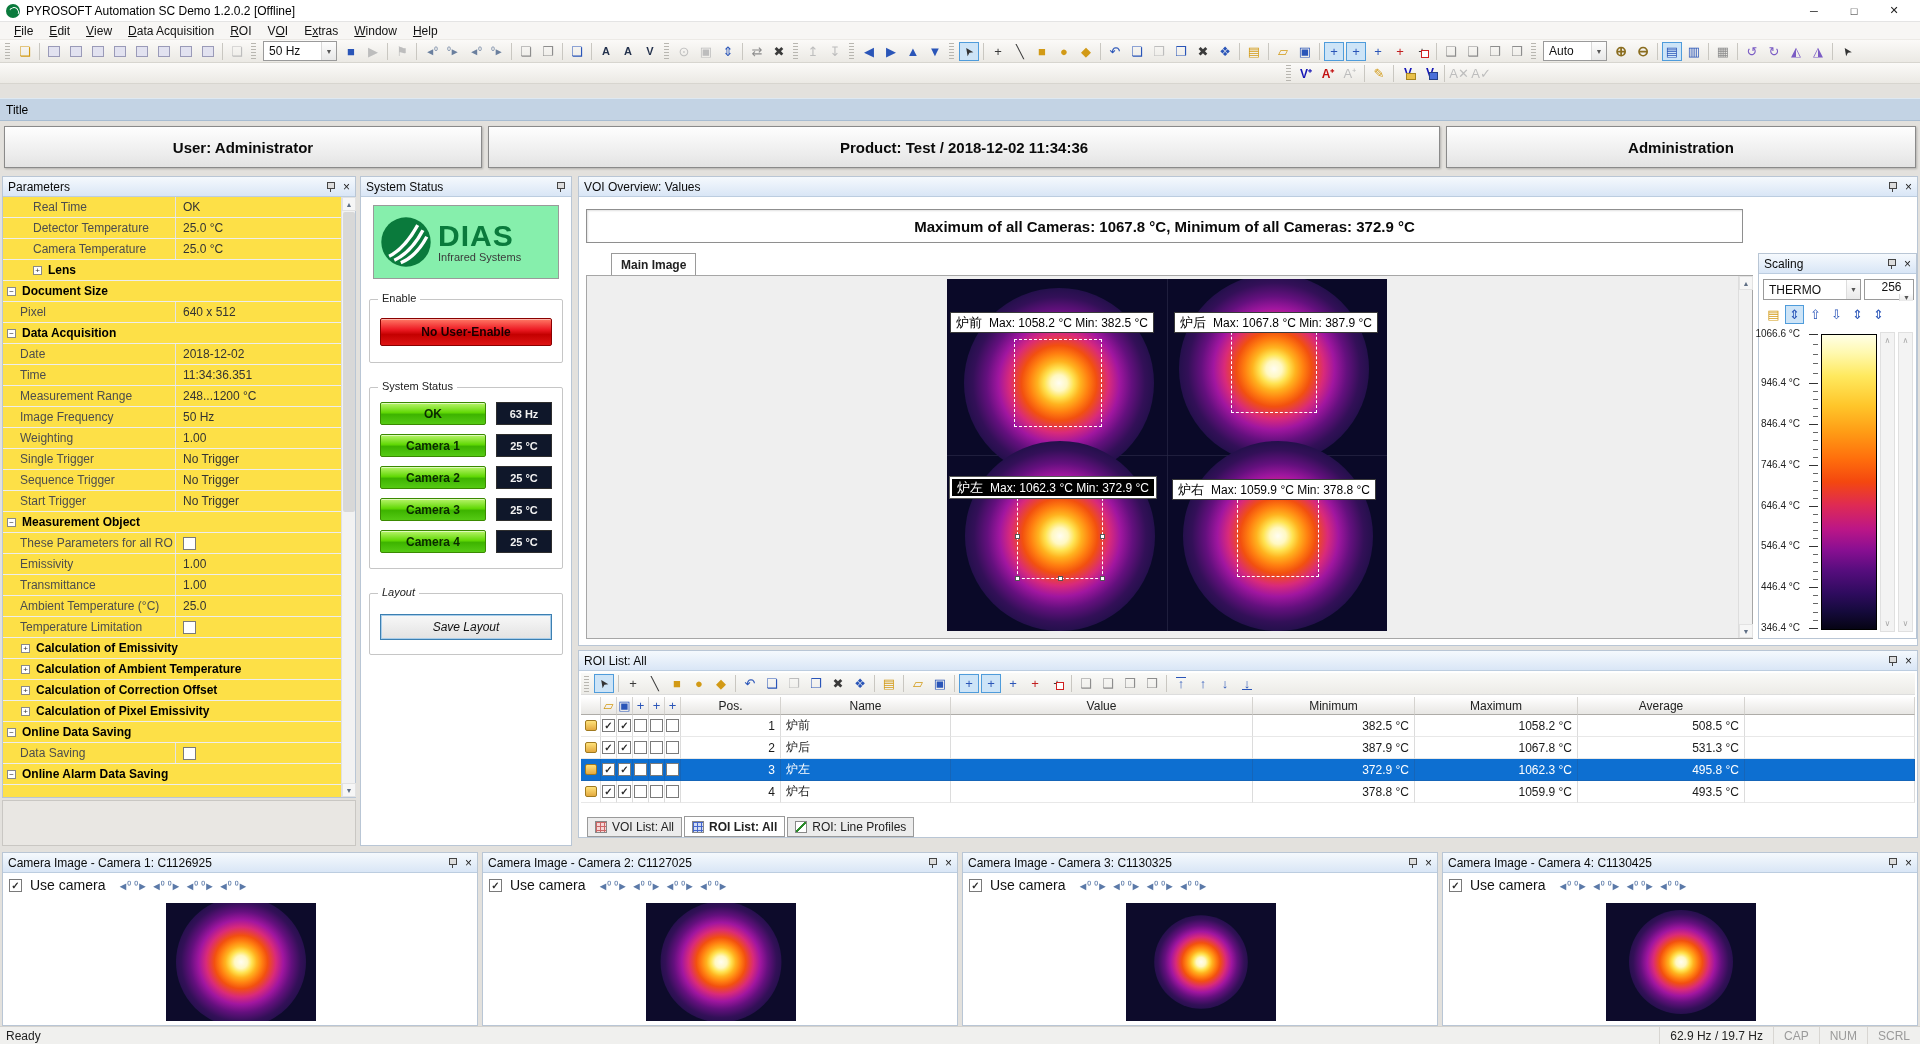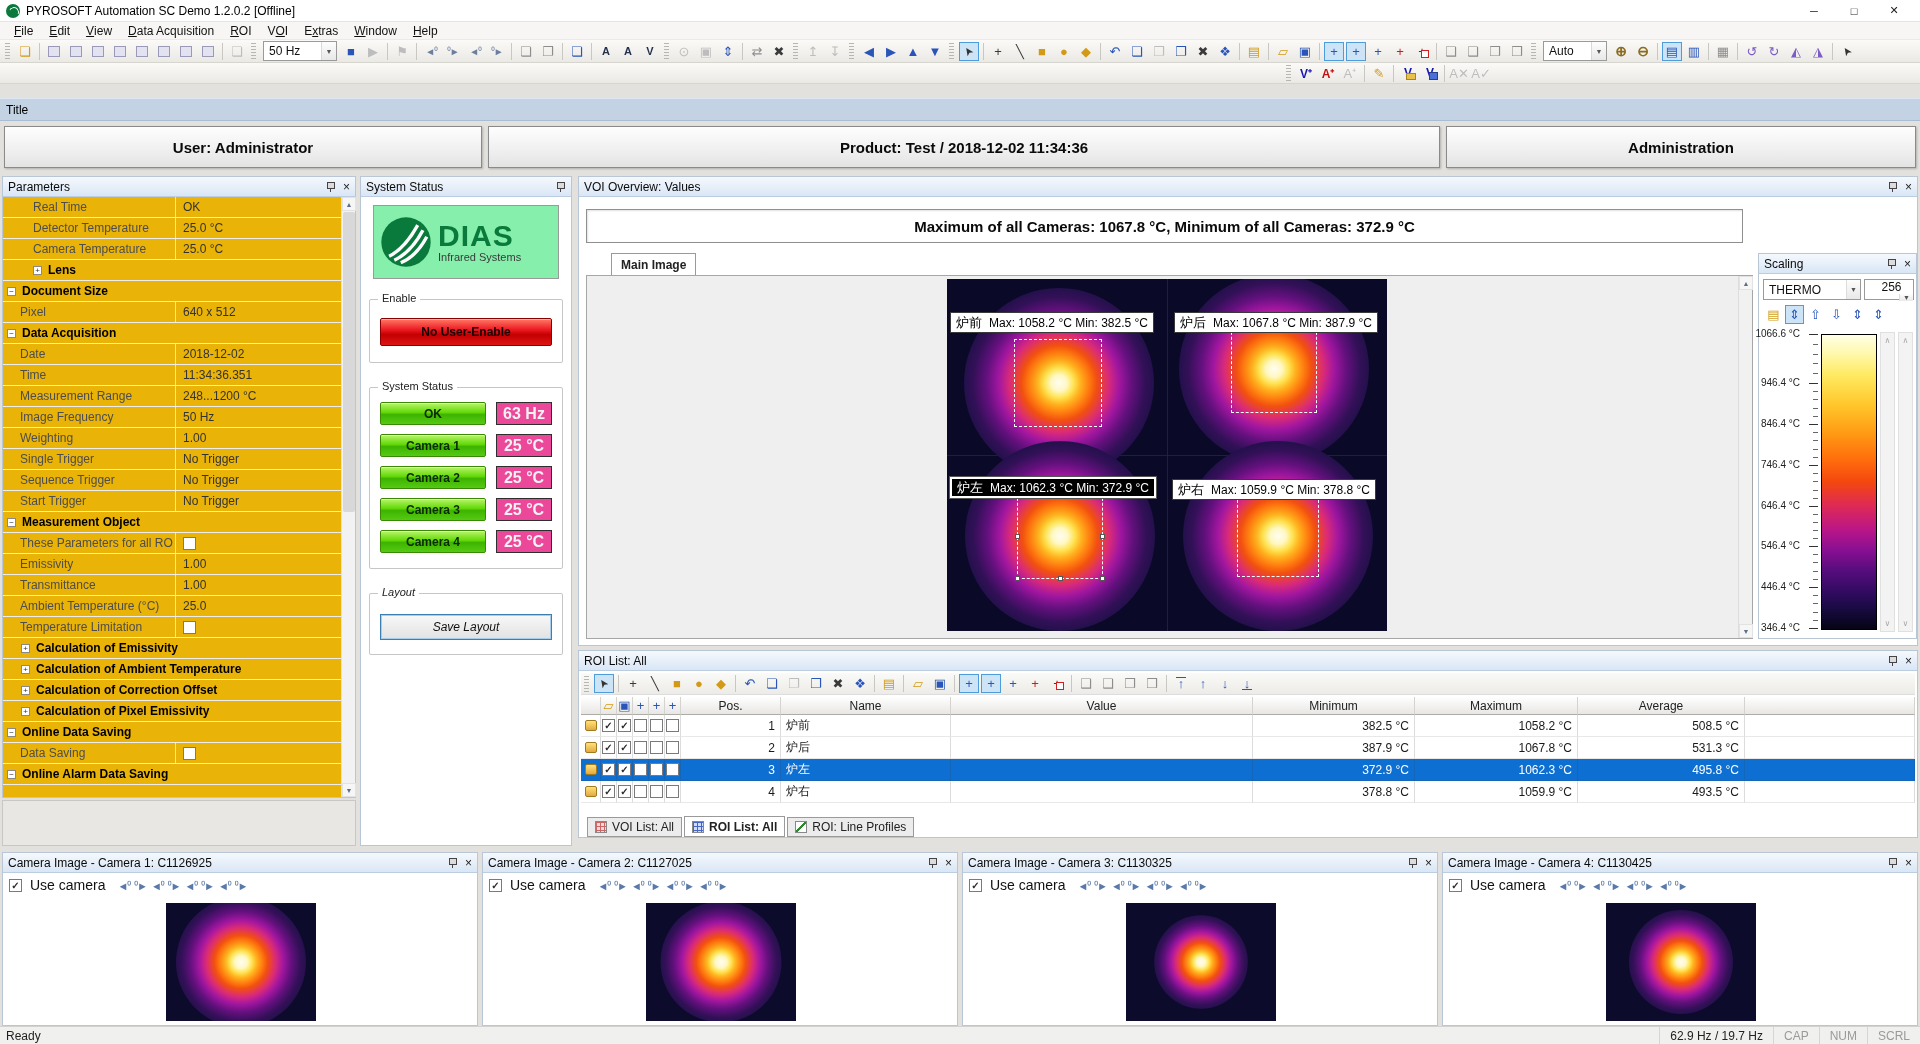--- a/index.html
+++ b/index.html
@@ -58,21 +58,21 @@
   
   .panel { position:absolute; background:#fff; border:1px solid #b9c6d5; }
   .ptitle { height:20px; background:linear-gradient(#f5f9fd,#d9e6f6); border-bottom:1px solid #bccde0; display:flex; align-items:center; padding:0 5px; font-size:12px; color:#0a0a0a; }
   .pctrl { margin-left:auto; display:flex; align-items:center; gap:7px; }
   .pin { width:11px; height:12px; position:relative; }
   .pin::before { content:""; position:absolute; left:2px; top:1px; width:6px; height:5px; border:1px solid #444; background:#dcdcdc; }
   .pin::after { content:""; position:absolute; left:5px; top:7px; width:1px; height:4px; background:#444; }
   .pclose { font-size:12px; color:#222; line-height:1; }
 
   
-  #ptree { position:absolute; left:0; top:20px; right:14px; bottom:0; overflow:hidden; background:#eab308; }
+  #ptree { position:absolute; left:0; top:20px; right:14px; bottom:0; overflow:hidden; background:#fde047; }
   .prow { display:flex; height:21px; align-items:center; border-bottom:1px solid #ededed; }
   .plab { width:172px; flex:none; color:#4d4d4d; overflow:hidden; white-space:nowrap; }
   .prow.item .plab { padding-left:17px; }
   .prow.item2 .plab { padding-left:30px; }
   .pval { flex:1; border-left:1px solid #e4e4e4; padding-left:7px; color:#333; height:100%; display:flex; align-items:center; white-space:nowrap; }
   .prow.cat, .prow.sub, .prow.sub2 { font-weight:bold; color:#000; }
   .exp { width:9px; height:9px; border:1px solid #898989; font-size:8px; line-height:7px; text-align:center; background:#fff; margin-right:6px; flex:none; color:#333; font-weight:normal; }
   .prow.cat .exp { margin-left:4px; } .prow.sub .exp { margin-left:18px; } .prow.sub2 .exp { margin-left:30px; }
   .vscroll { position:absolute; top:20px; right:0; width:14px; bottom:0; background:#f2f2f2; border-left:1px solid #e0e0e0; }
   .sarr { position:absolute; left:0; width:14px; height:14px; display:flex; align-items:center; justify-content:center; font-size:7px; color:#5f6f85; background:#f6f6f6; border:1px solid #e2e2e2; }
@@ -80,21 +80,21 @@
   .ckb { width:13px; height:13px; border:1px solid #7a7a7a; background:#fff; display:inline-flex; align-items:center; justify-content:center; font-size:10px; color:#2a2a2a; font-weight:bold; flex:none; }
 
   
   .logo { position:absolute; left:12px; top:28px; width:186px; height:74px; border:1px solid #9a9a9a; background:#86efac; display:flex; align-items:center; padding:6px; }
   .logo .brand { font-size:30px; font-weight:bold; color:#0a7a3c; letter-spacing:1px; line-height:1; }
   .logo .sub { font-size:11px; color:#3a3a3a; }
   .grp { position:absolute; border:1px solid #c6c6c6; border-radius:2px; background:#fff; }
   .grp .leg { position:absolute; top:-8px; left:8px; background:#fff; padding:0 4px; font-size:11px; color:#222; }
   .rbtn { position:absolute; left:10px; top:18px; width:172px; height:28px; background:linear-gradient(#ff7a66,#ee1c25 40%,#c40000 60%,#de1414); border:1px solid #8a0000; border-radius:2px; display:flex; align-items:center; justify-content:center; font-weight:bold; font-size:12px; color:#1a0000; box-shadow:inset 0 1px 0 rgba(255,255,255,.45); }
   .gbtn { position:absolute; left:10px; width:106px; height:23px; background:linear-gradient(#b9f46c,#62d906 45%,#3eb400 55%,#55ca14); border:1px solid #3a8a00; border-radius:2px; display:flex; align-items:center; justify-content:center; font-weight:bold; font-size:12px; color:#0a2a00; box-shadow:inset 0 1px 0 rgba(255,255,255,.55); }
-  .vbox { position:absolute; left:126px; width:56px; height:23px; background:#ec4899; border:1px solid #2e2e2e; color:#f2f2f2; font-weight:bold; font-size:16px; display:flex; align-items:center; justify-content:center; }
+  .vbox { position:absolute; left:126px; width:56px; height:23px; background:#0f172a; border:1px solid #2e2e2e; color:#f2f2f2; font-weight:bold; font-size:11px; display:flex; align-items:center; justify-content:center; }
   .lbtn { position:absolute; left:10px; top:20px; width:172px; height:26px; background:linear-gradient(#f8f8f8,#e2e2e2); border:1px solid #3c7fb1; box-shadow:0 0 0 1px #a8cdea inset; display:flex; align-items:center; justify-content:center; font-size:12px; color:#111; }
 
   
   .sumbox { position:absolute; left:7px; top:32px; width:1157px; height:34px; background:#fff; border:1px solid #8f8f8f; box-shadow:inset 1px 1px 2px rgba(0,0,0,.12); display:flex; align-items:center; justify-content:center; font-weight:bold; font-size:15px; color:#0a0a0a; }
   .tabstrip { position:absolute; left:7px; top:76px; height:22px; display:flex; align-items:flex-end;padding-left:25px; }
   .tab { display:inline-flex; align-items:center; height:22px; padding:0 9px; border:1px solid #9a9a9a; background:#ececec; font-size:12px; margin-right:2px; border-bottom:none; color:#222; }
   .tab.active { background:#fff; font-weight:bold; height:22px; }
   .voicontent { position:absolute; left:7px; top:98px; width:1167px; height:364px; background:#efefef; border:1px solid #a6a6a6; }
   #thermal { position:absolute; left:360px; top:3px; width:440px; height:352px; background:#0a0928; overflow:hidden; }
   #thermal .seamv { position:absolute; left:220px; top:0; width:1px; height:100%; background:rgba(40,40,70,.7); }

